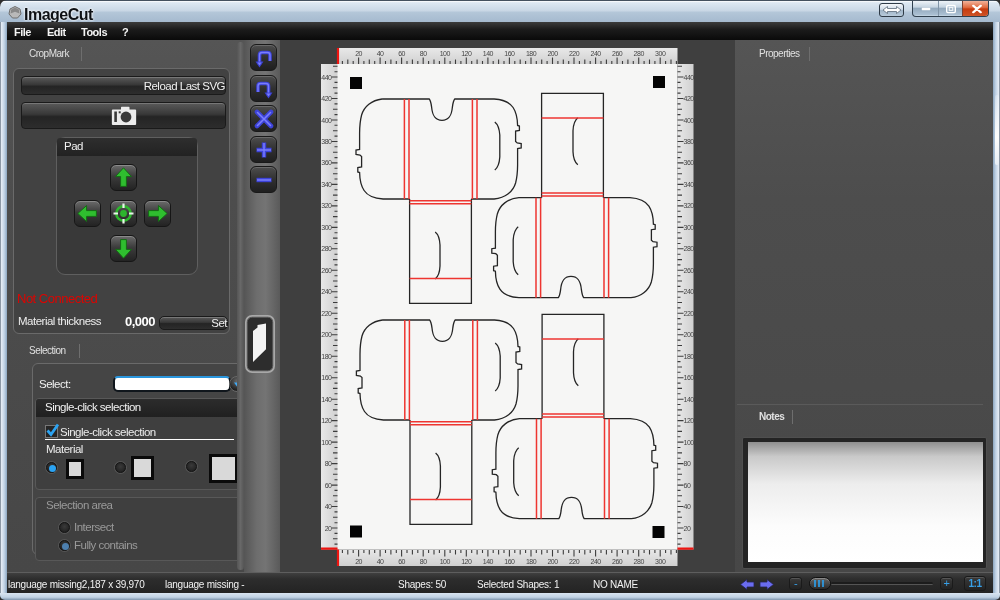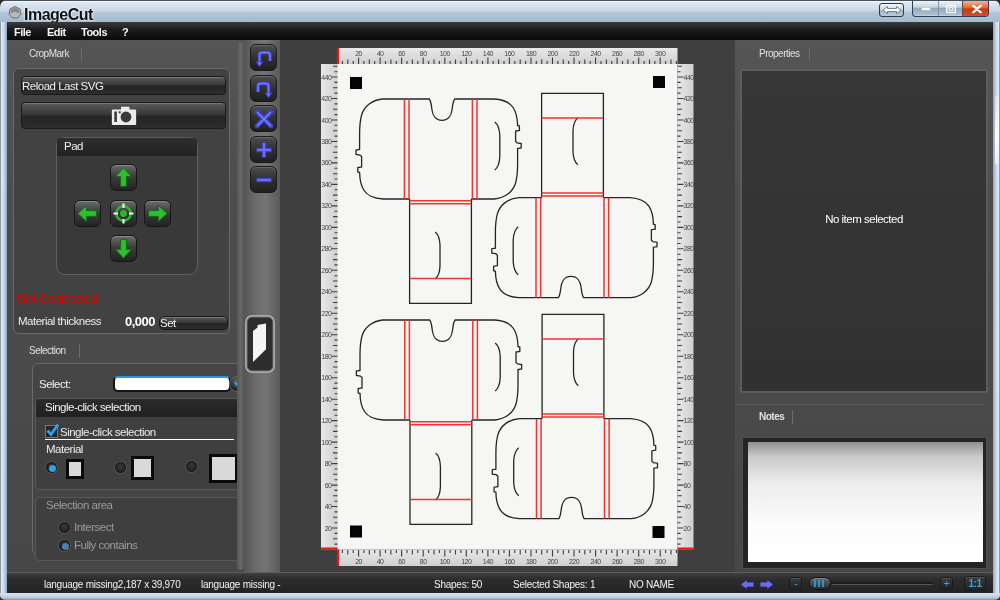--- a/index.html
+++ b/index.html
@@ -37,21 +37,21 @@
 
 #lpanel { position:absolute; left:0; top:0; width:230px; height:532px; }
 .tabhead { position:absolute; font-size:10px; color:#e0e0e0;text-align:center; }
 .tabsep { position:absolute; width:1px; height:14px; background:#6e6e6e; }
 #gbox1 { position:absolute; left:6px; top:28px; width:217px; height:266px;
   border:1px solid #6a6a6a; border-radius:6px; background:#424242; }
 #gbox2 { position:absolute; left:6px; top:323px; width:217px; height:192px;
   border:1px solid #6a6a6a; border-radius:6px; background:#454545;margin-left:19px; }
 .dbtn { position:absolute; border-radius:4px; border:1px solid #1a1a1a;
   background:linear-gradient(180deg,#5a5a5a 0%,#383838 45%,#242424 55%,#2d2d2d 100%);
-  box-shadow:inset 0 1px 0 #777; color:#f0f0f0; text-align:left; }
+  box-shadow:inset 0 1px 0 #777; color:#f0f0f0; text-align:right; }
 #reload { left:7px; top:7px; width:205px; height:19px; font-size:11.5px; line-height:18px; }
 #cambtn { left:7px; top:33px; width:205px; height:27px; }
 #cambtn svg { position:absolute; left:50%; top:50%; transform:translate(-50%,-50%); }
 #padbox { position:absolute; left:42px; top:68px; width:142px; height:138px;
   border:1px solid #5f5f5f; border-radius:9px; background:#393939; }
 #padhead { position:absolute; left:0; top:0; width:100%; height:18px; border-radius:3px 3px 0 0;
   background:linear-gradient(180deg,#2e2e2e,#222); color:#f0f0f0; font-size:11.5px;
   padding:2px 0 0 7px; }
 .pbtn { position:absolute; width:27px; height:27px; border-radius:6px; border:1px solid #161616;
   background:linear-gradient(180deg,#6b6b6b 0%,#3c3c3c 45%,#232323 100%);
@@ -101,21 +101,21 @@
 #noitem { position:absolute; left:0; width:100%; top:142px; text-align:center; color:#fff; font-size:11.5px; }
 #rpsep { position:absolute; left:2px; top:364px; width:246px; height:1px; background:#5a5a5a; }
 #notesbox { position:absolute; left:7px; top:397px; width:245px; height:132px;
   background:#242424; border:1px solid #4f4f4f; border-radius:2px; }
 #noteswhite { position:absolute; left:5px; top:4px; width:235px; height:120px;
   background:linear-gradient(180deg,#8f8f8f 0%,#c9c9c9 12%,#ededed 35%,#fcfcfc 70%,#ffffff 100%); }
 
 #statusbar { position:absolute; left:1px; top:572px; width:998px; height:21px;
   background:linear-gradient(180deg,#3f3f3f 0%,#2d2d2d 30%,#232323 100%);
   border-top:1px solid #5e5e5e; color:#f2f2f2; font-size:10px; }
-#statusbar span { position:absolute; top:6px; letter-spacing:-0.25px;margin-left:36px; }
+#statusbar span { position:absolute; top:6px; letter-spacing:-0.25px; }
 .sbtn { position:absolute; border-radius:3px; background:linear-gradient(180deg,#3a3a3a,#222);
   border:1px solid #1a1a1a; box-shadow:inset 0 1px 0 #555; color:#37a0e8; text-align:center; }
 </style></head>
 <body>
 <div id="win">
   <div id="titlebar">
     <svg id="appicon" width="14" height="13" viewBox="0 0 14 13">
       <path d="M7,0.5 L12,3 L13,8 L9.5,12 L4.5,12 L1,8 L2,3 Z" fill="#b9b9b9" stroke="#6e6e6e"></path>
       <path d="M7,1.5 L10.8,3.4 L11.5,7.4 L7,5.8 L2.5,7.4 L3.2,3.4 Z" fill="#888"></path>
     </svg>
@@ -401,23 +401,20 @@
             <use href="#unit"></use>
           </g>
 <g transform="translate(214.89999999999998,274.3) rotate(180,80,102.2)">
             <use href="#unit"></use>
           </g>
 </g>
 </svg>
     <div id="rpanel">
       <span class="tabhead" style="left:24px; top:8px;">Properties</span>
       <div class="tabsep" style="left:74px; top:7px;"></div>
-      <div id="propbox">
-          <div id="noitem">No item selected</div>
-        </div>
       <div id="rpsep"></div>
       <span class="tabhead" style="left:24px; top:371px;font-weight:bold;">Notes</span>
       <div class="tabsep" style="left:57px; top:370px;"></div>
       <div id="notesbox">
           <div id="noteswhite"></div>
         </div>
     </div>
   </div>
   <div id="statusbar">
     <span style="left:7px">language missing2,187 x 39,970</span>

